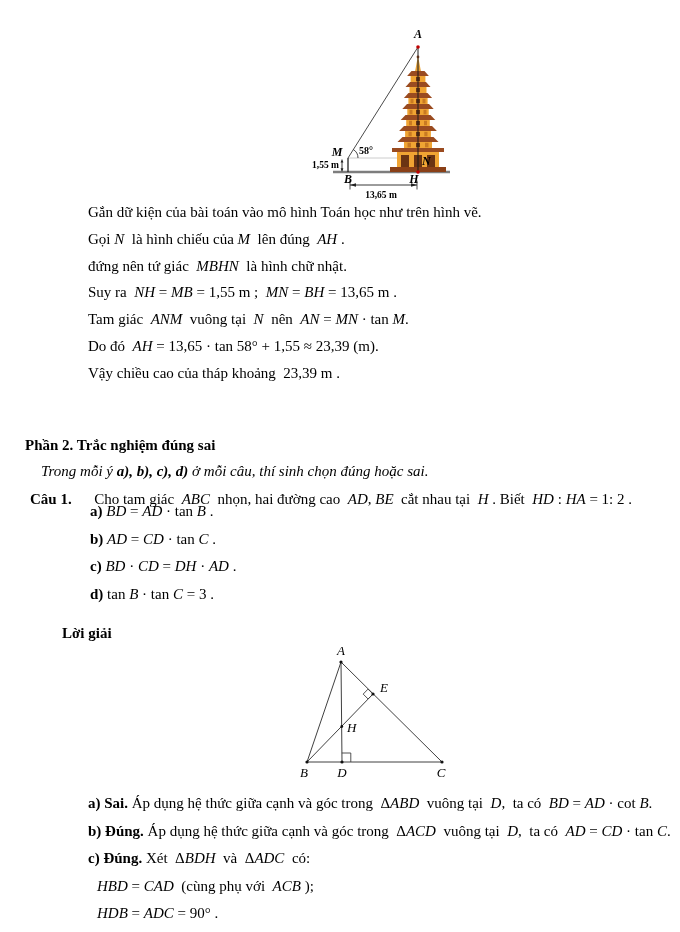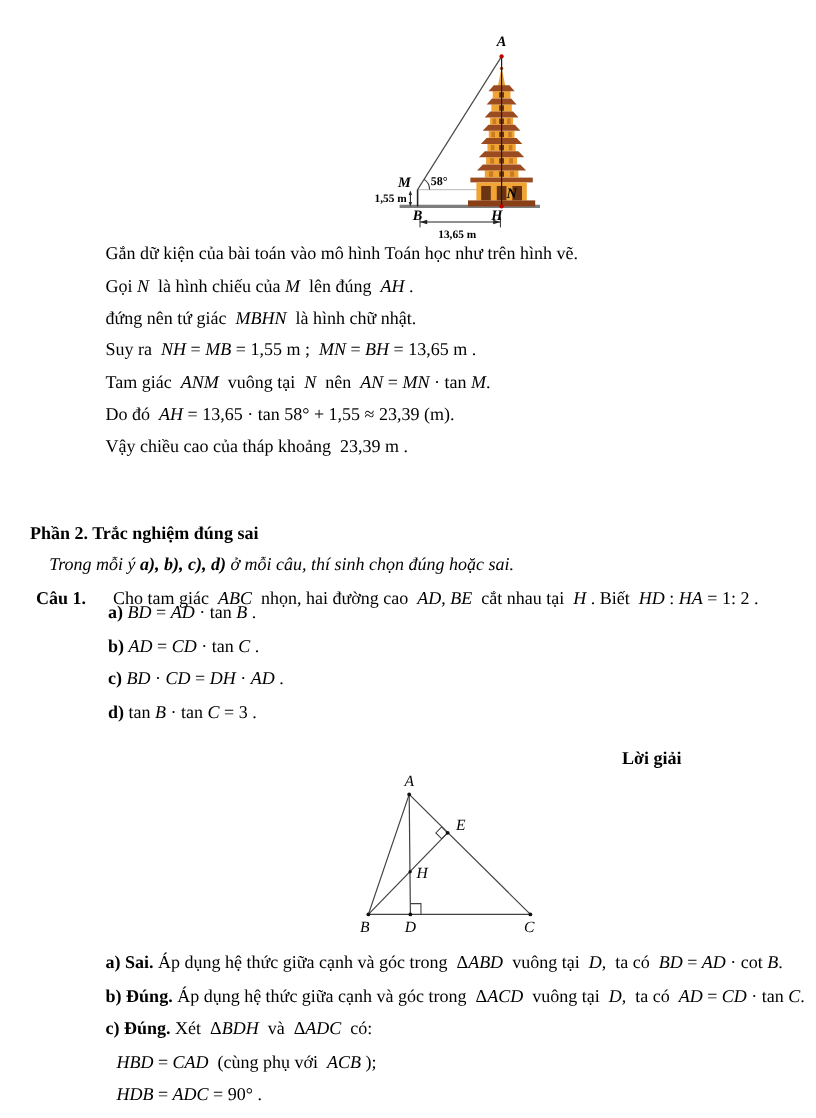--- a/index.html
+++ b/index.html
@@ -125,21 +125,21 @@
   <div class="abs ln" style="left:25px;top:463px;margin-left:16px;"><span class="i">Trong mỗi ý </span><span class="bi">a), b), c), d)</span><span class="i"> ở mỗi câu, thí sinh chọn đúng hoặc sai.</span></div>
   <div class="abs ln" style="left:30px;top:491px;"><span class="b">Câu 1.</span><span>      Cho tam giác  </span><span class="i">ABC</span><span>  nhọn, hai đường cao  </span><span class="i">AD</span><span>, </span><span class="i">BE</span><span>  cắt nhau tại  </span><span class="i">H</span><span> . Biết  </span><span class="i">HD</span><span> : </span><span class="i">HA</span><span> = 1: 2 .</span></div>
 
   <div class="abs opt" style="left:90px;top:498px;">
     <div class="ln"><span class="b">a)</span><span> </span><span class="i">BD</span><span> = </span><span class="i">AD</span><span> · tan </span><span class="i">B</span><span> .</span></div>
     <div class="ln"><span class="b">b)</span><span> </span><span class="i">AD</span><span> = </span><span class="i">CD</span><span> · tan </span><span class="i">C</span><span> .</span></div>
     <div class="ln"><span class="b">c)</span><span> </span><span class="i">BD</span><span> · </span><span class="i">CD</span><span> = </span><span class="i">DH</span><span> · </span><span class="i">AD</span><span> .</span></div>
     <div class="ln"><span class="b">d)</span><span> tan </span><span class="i">B</span><span> · tan </span><span class="i">C</span><span> = 3 .</span></div>
   </div>
 
-  <div class="abs heading" style="left:0;top:625px;width:568px;text-align:right;padding-left:62px;box-sizing:border-box;">Lời giải</div>
+  <div class="abs heading" style="left:0;top:625px;width:568px;text-align:left;padding-left:62px;box-sizing:border-box;">Lời giải</div>
 
   <svg class="abs" style="left:293px;top:642px;" width="170" height="150" viewBox="0 0 170 150">
     <g stroke="#404040" stroke-width="1">
       <line x1="48" y1="20" x2="14" y2="120"></line>
       <line x1="48" y1="20" x2="149" y2="120"></line>
       <line x1="14" y1="120" x2="149" y2="120"></line>
       <line x1="48" y1="20" x2="49" y2="120"></line>
       <line x1="14" y1="120" x2="80" y2="52"></line>
     </g>
 

